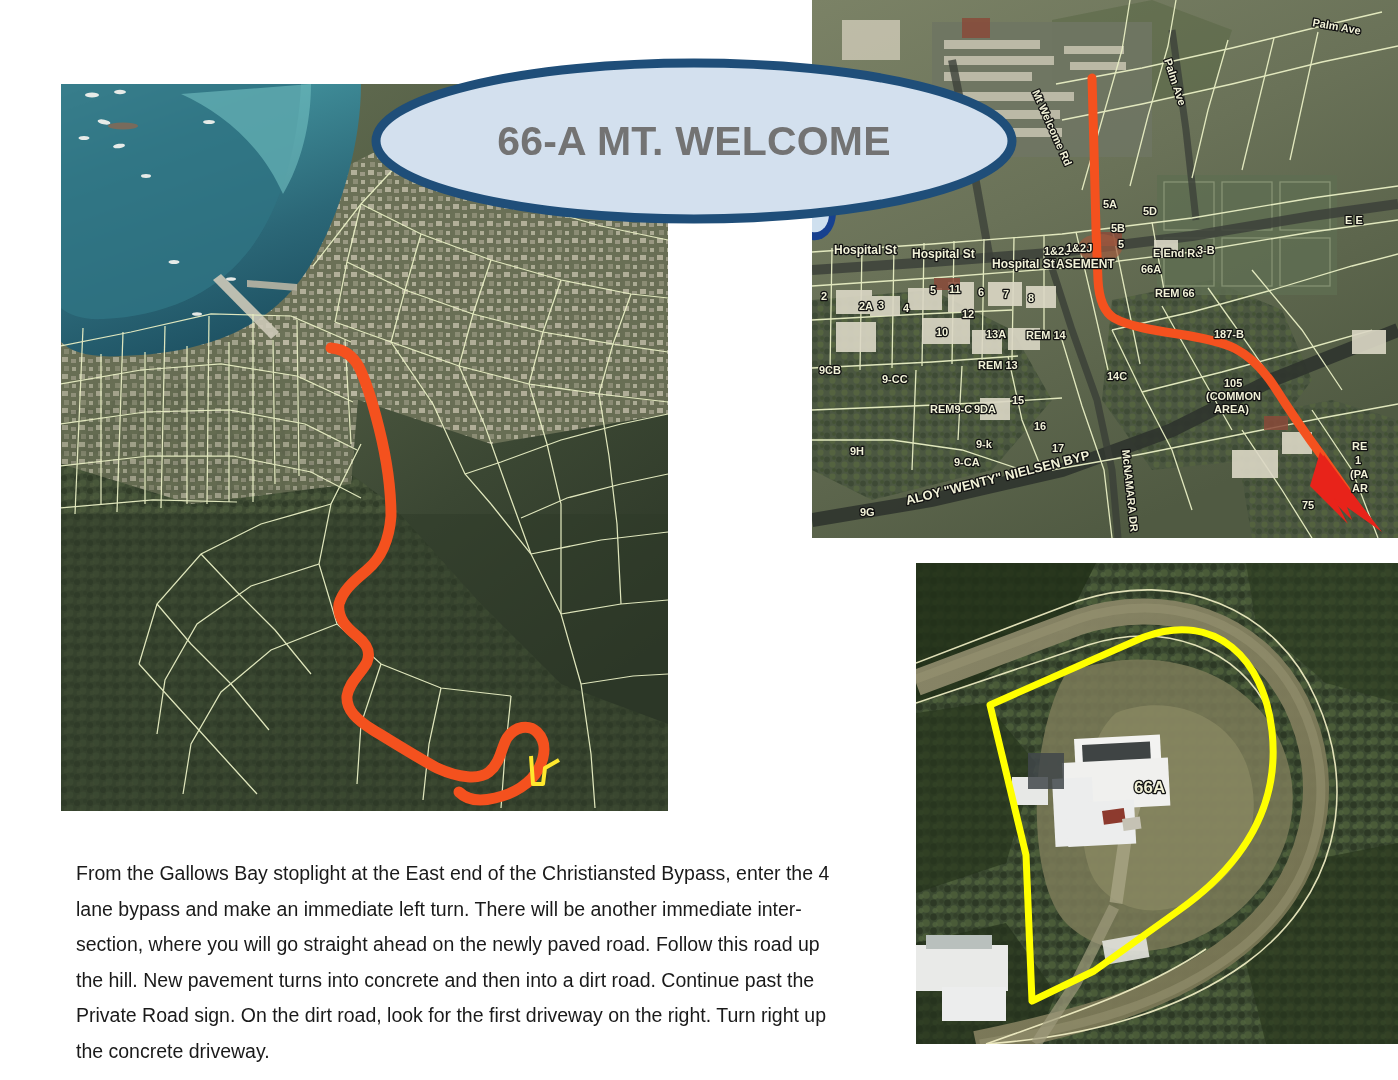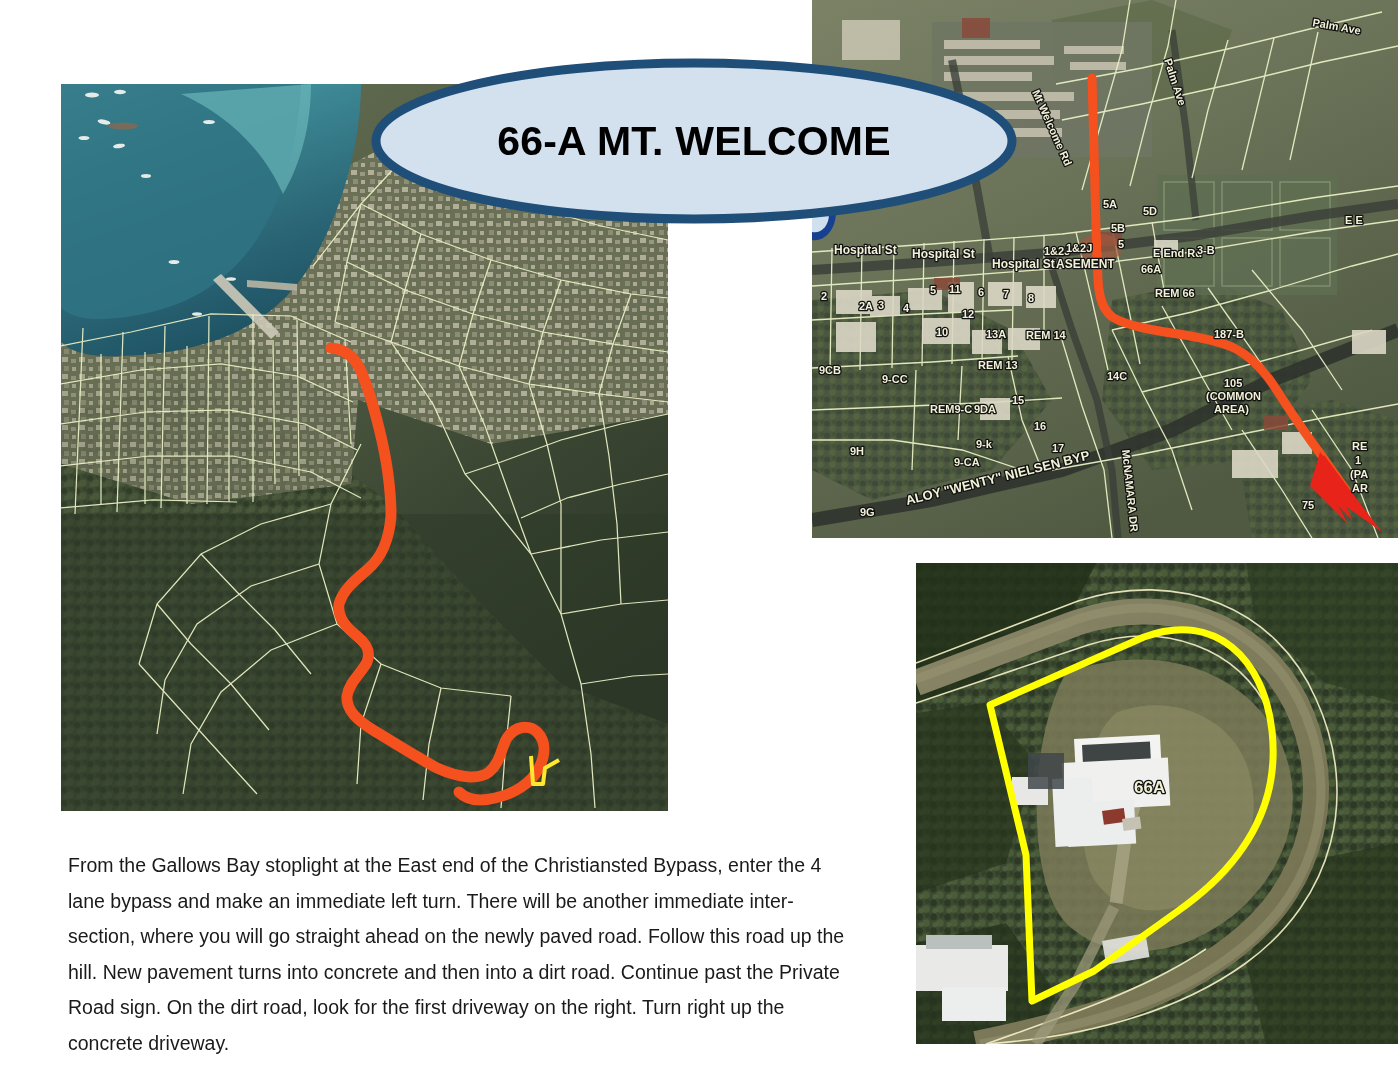--- a/index.html
+++ b/index.html
@@ -10,27 +10,27 @@
 
   
   .map-panel{position:absolute;overflow:hidden;background:#4a5a44;}
   .map-svg{position:absolute;inset:0;width:100%;height:100%;display:block;}
 
   
   #title-banner{position:absolute;left:370px;top:57px;width:648px;height:168px;}
   #title-banner svg{position:absolute;inset:0;width:100%;height:100%;}
   #title-text{position:absolute;left:0;top:0;width:648px;height:168px;
      display:flex;align-items:center;justify-content:center;
-     font-size:41px;font-weight:bold;letter-spacing:.2px;color:#000000;
+     font-size:41px;font-weight:bold;letter-spacing:.2px;color:#737373;
      font-family:"Liberation Sans", sans-serif;}
 
   
   #directions{position:absolute;left:68px;top:848px;width:790px;
      font-size:19.5px;line-height:35.5px;color:#1a1a1a;}
-  #directions p{margin:0;}
+  #directions p{margin:8px;}
   #disclaimer{position:absolute;left:68px;top:1018px;width:800px;
      text-align:right;font-style:italic;font-size:18px;color:#1a1a1a;}
 
   
   .lbl{font-family:"Liberation Sans", sans-serif;font-weight:bold;
        fill:#f2f2d8;paint-order:stroke fill;stroke:#111;stroke-width:2.6px;
        stroke-linejoin:round;}
 </style>
 </head>
 <body>

